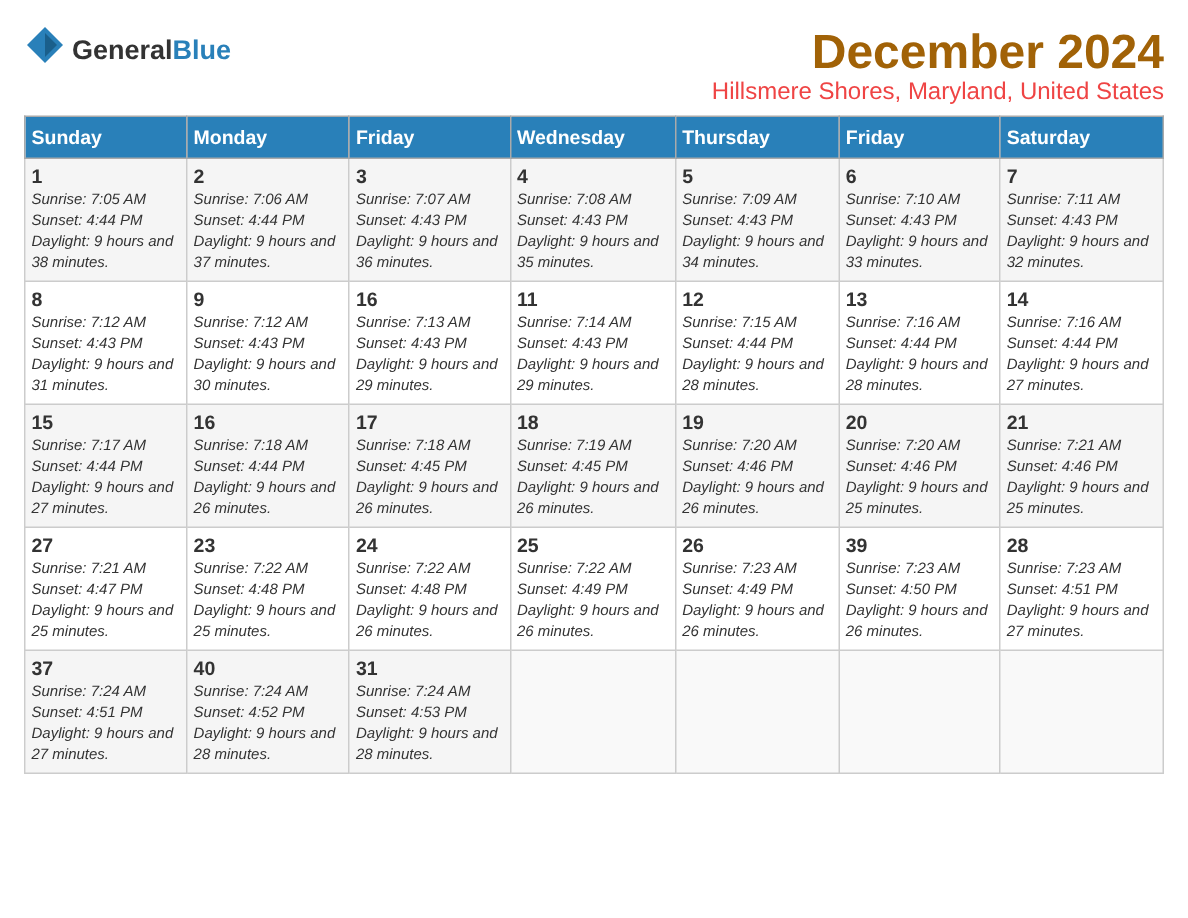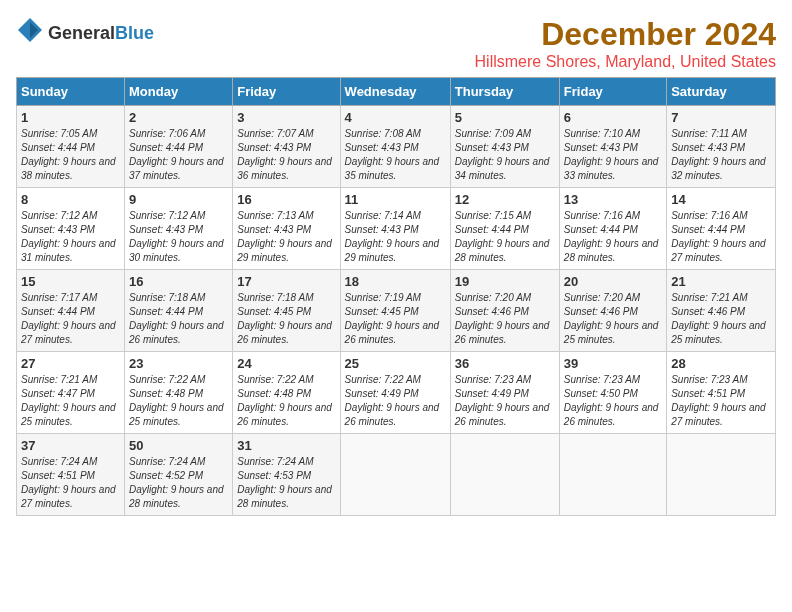--- a/index.html
+++ b/index.html
@@ -141,27 +141,27 @@
         <td><span class="day-number">18</span><span class="cell-text">Sunrise: 7:19 AM<br>Sunset: 4:45 PM<br>Daylight: 9 hours and 26 minutes.</span></td>
         <td><span class="day-number">19</span><span class="cell-text">Sunrise: 7:20 AM<br>Sunset: 4:46 PM<br>Daylight: 9 hours and 26 minutes.</span></td>
         <td><span class="day-number">20</span><span class="cell-text">Sunrise: 7:20 AM<br>Sunset: 4:46 PM<br>Daylight: 9 hours and 25 minutes.</span></td>
         <td><span class="day-number">21</span><span class="cell-text">Sunrise: 7:21 AM<br>Sunset: 4:46 PM<br>Daylight: 9 hours and 25 minutes.</span></td>
       </tr>
       <tr>
         <td><span class="day-number">27</span><span class="cell-text">Sunrise: 7:21 AM<br>Sunset: 4:47 PM<br>Daylight: 9 hours and 25 minutes.</span></td>
         <td><span class="day-number">23</span><span class="cell-text">Sunrise: 7:22 AM<br>Sunset: 4:48 PM<br>Daylight: 9 hours and 25 minutes.</span></td>
         <td><span class="day-number">24</span><span class="cell-text">Sunrise: 7:22 AM<br>Sunset: 4:48 PM<br>Daylight: 9 hours and 26 minutes.</span></td>
         <td><span class="day-number">25</span><span class="cell-text">Sunrise: 7:22 AM<br>Sunset: 4:49 PM<br>Daylight: 9 hours and 26 minutes.</span></td>
-        <td><span class="day-number">36</span><span class="cell-text">Sunrise: 7:23 AM<br>Sunset: 4:49 PM<br>Daylight: 9 hours and 26 minutes.</span></td>
+        <td><span class="day-number">26</span><span class="cell-text">Sunrise: 7:23 AM<br>Sunset: 4:49 PM<br>Daylight: 9 hours and 26 minutes.</span></td>
         <td><span class="day-number">39</span><span class="cell-text">Sunrise: 7:23 AM<br>Sunset: 4:50 PM<br>Daylight: 9 hours and 26 minutes.</span></td>
         <td><span class="day-number">28</span><span class="cell-text">Sunrise: 7:23 AM<br>Sunset: 4:51 PM<br>Daylight: 9 hours and 27 minutes.</span></td>
       </tr>
       <tr>
         <td><span class="day-number">37</span><span class="cell-text">Sunrise: 7:24 AM<br>Sunset: 4:51 PM<br>Daylight: 9 hours and 27 minutes.</span></td>
-        <td><span class="day-number">50</span><span class="cell-text">Sunrise: 7:24 AM<br>Sunset: 4:52 PM<br>Daylight: 9 hours and 28 minutes.</span></td>
+        <td><span class="day-number">40</span><span class="cell-text">Sunrise: 7:24 AM<br>Sunset: 4:52 PM<br>Daylight: 9 hours and 28 minutes.</span></td>
         <td><span class="day-number">31</span><span class="cell-text">Sunrise: 7:24 AM<br>Sunset: 4:53 PM<br>Daylight: 9 hours and 28 minutes.</span></td>
         <td class="empty-cell"></td>
         <td class="empty-cell"></td>
         <td class="empty-cell"></td>
         <td class="empty-cell"></td>
       </tr>
     </tbody>
 </table>
 
 </body></html>

